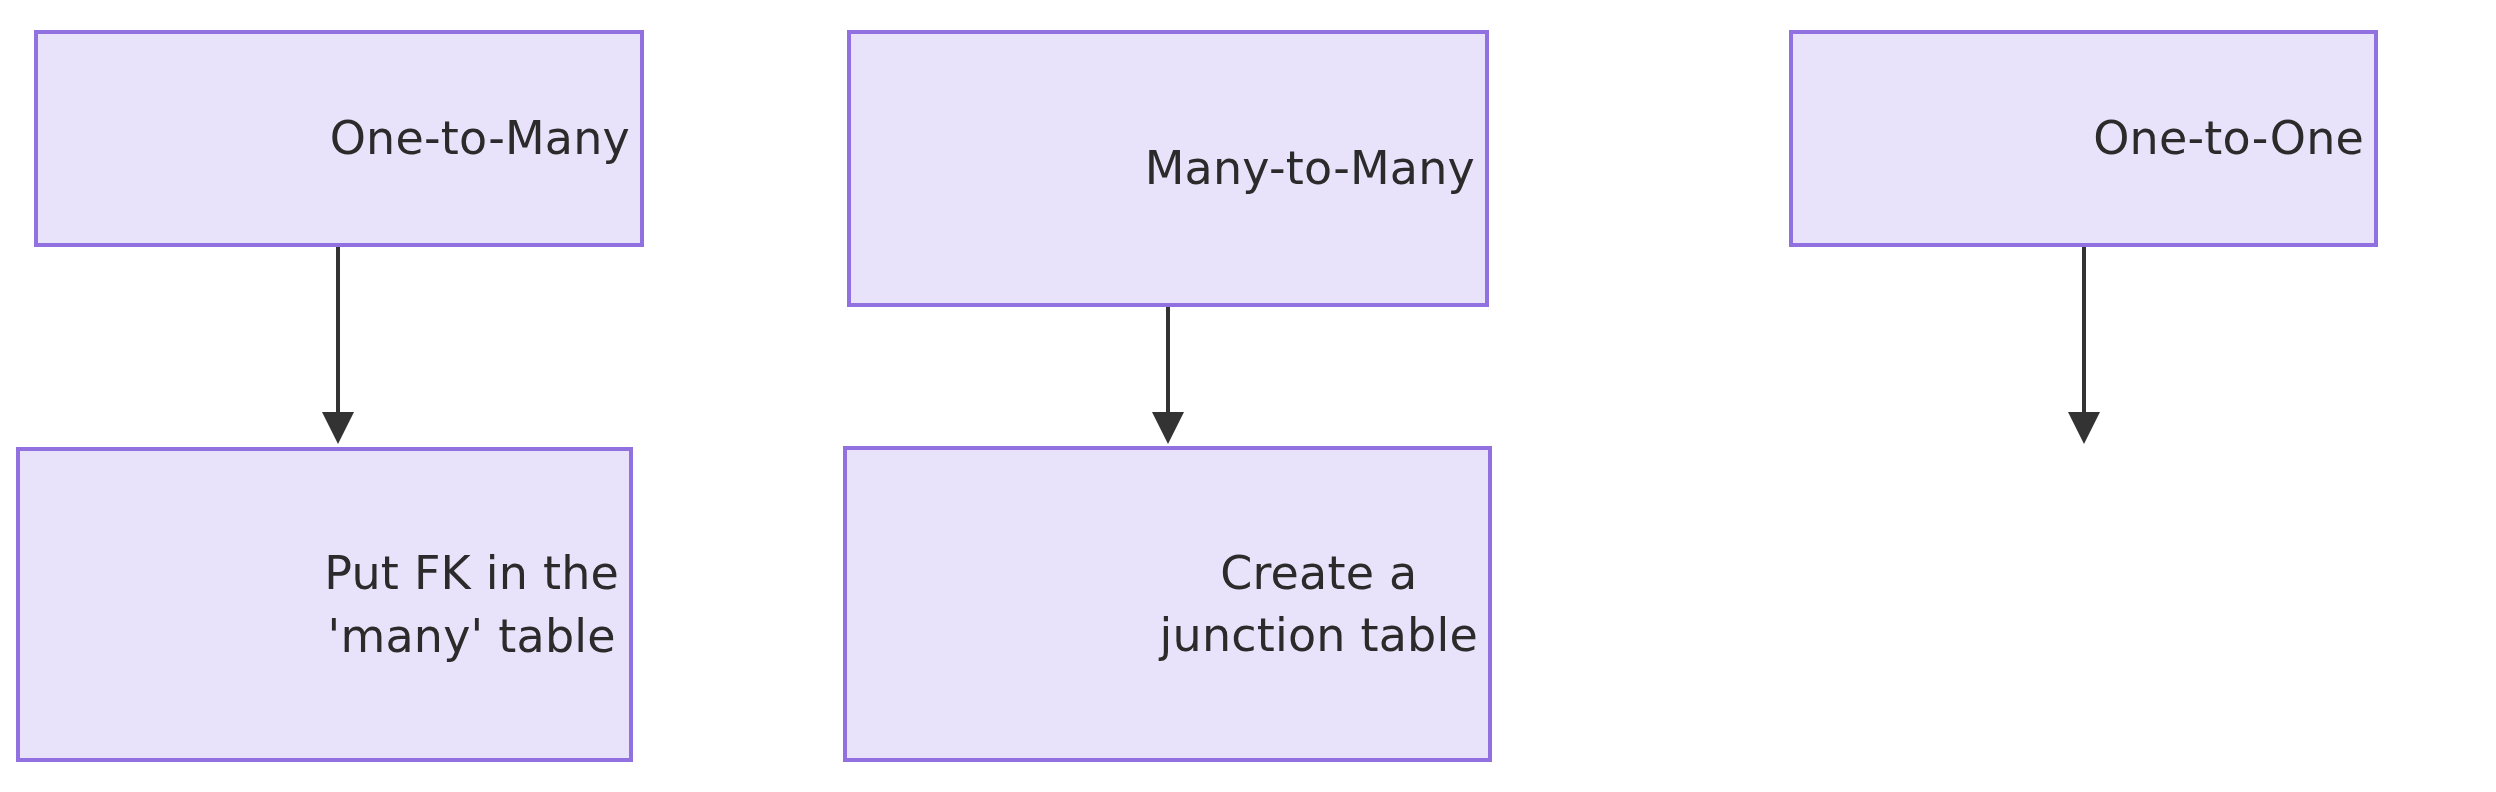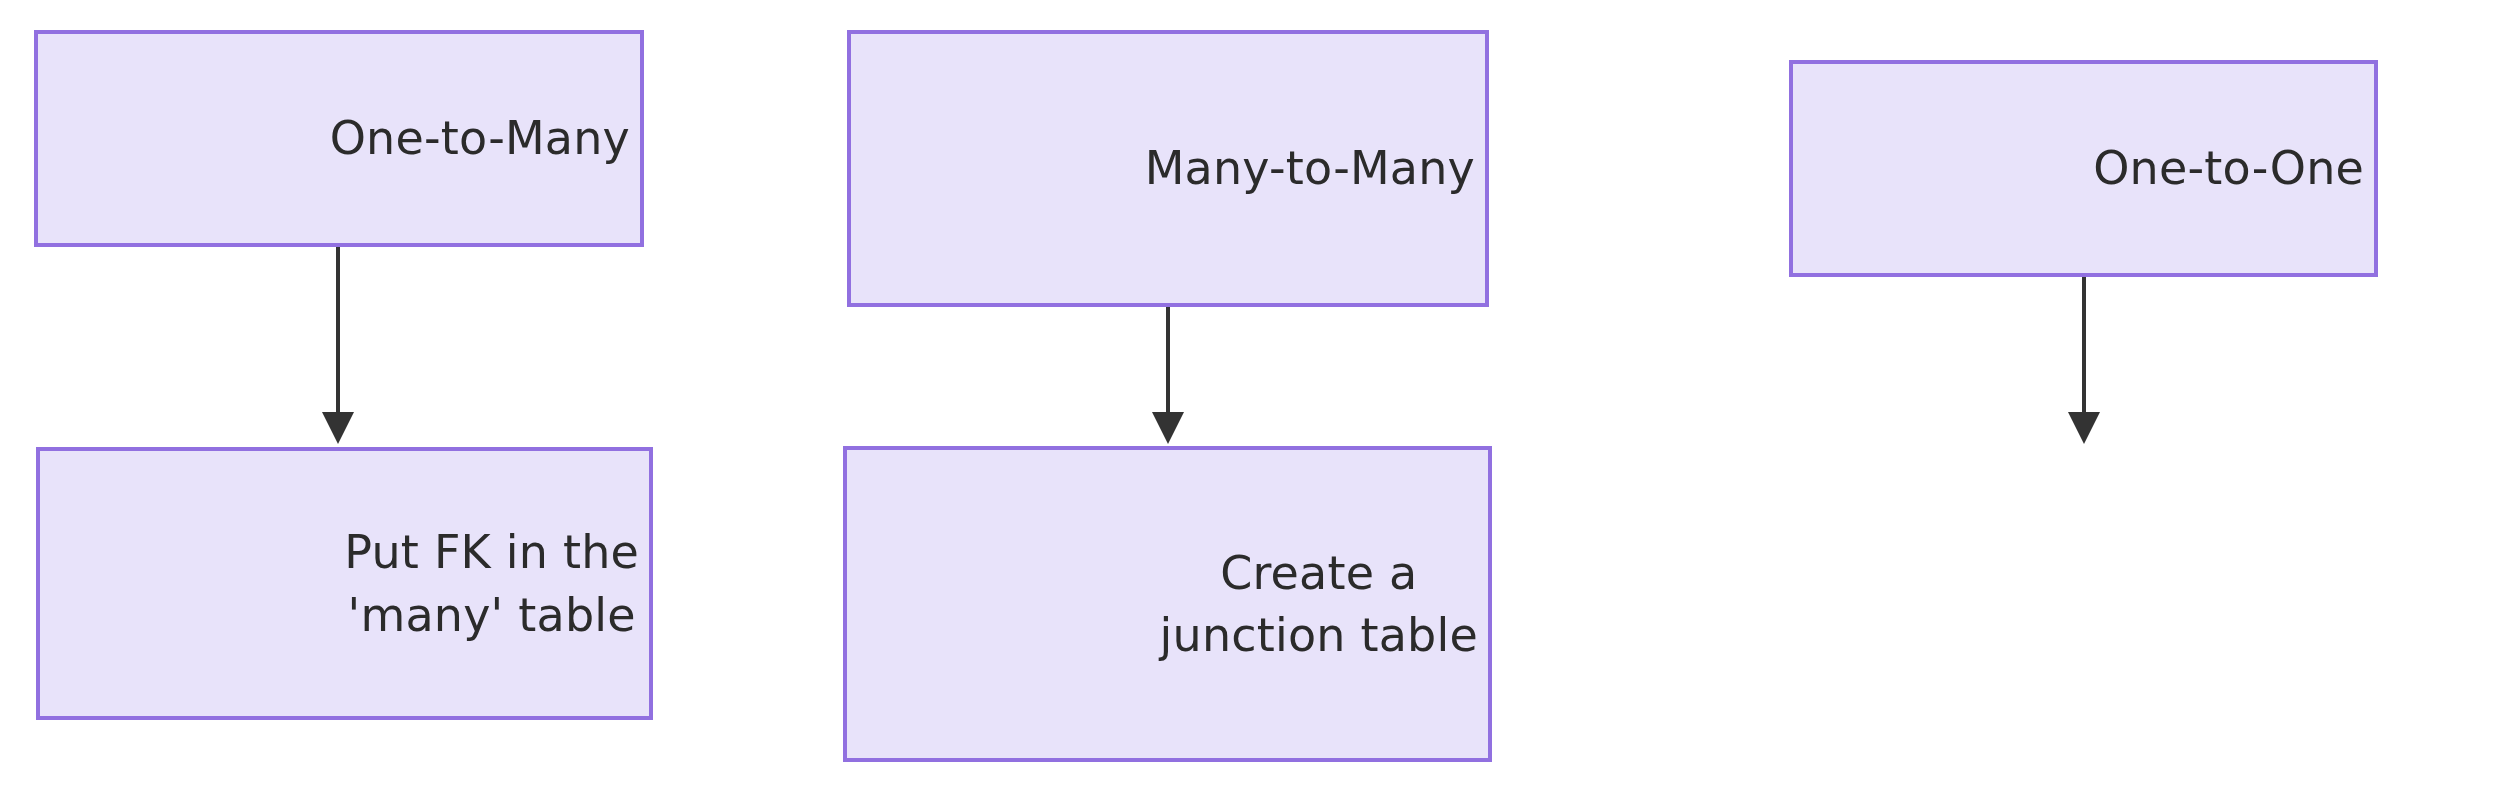--- a/index.html
+++ b/index.html
@@ -32,26 +32,26 @@
   .node-label {
     color: #2b2b2b;
     font-size: 46px;
     line-height: 1.35;
     letter-spacing: 0.2px;
     white-space: pre-line;
     padding: 0 10px;
   }
   
   #node-one-to-many      { left: 34px;   top: 30px;  width: 610px; height: 217px; }
-  #node-fk-many-table    { left: 36px;   top: 447px; width: 617px; height: 273px; }
+  #node-fk-many-table    { left: 16px;   top: 447px; width: 617px; height: 315px; }
   
   #node-many-to-many     { left: 847px;  top: 30px;  width: 642px; height: 277px; }
   #node-junction-table   { left: 843px;  top: 446px; width: 649px; height: 316px; padding-left: 28px; }
   
-  #node-one-to-one       { left: 1789px; top: 30px;  width: 589px; height: 217px; margin-top: 30px; }
+  #node-one-to-one       { left: 1789px; top: 30px;  width: 589px; height: 217px; }
   #node-fk-either-table  { left: 1705px; top: 446px; width: 760px; height: 316px; }
 
   .edge-layer {
     position: absolute;
     left: 0;
     top: 0;
     width: 2496px;
     height: 792px;
     pointer-events: none;
   }

